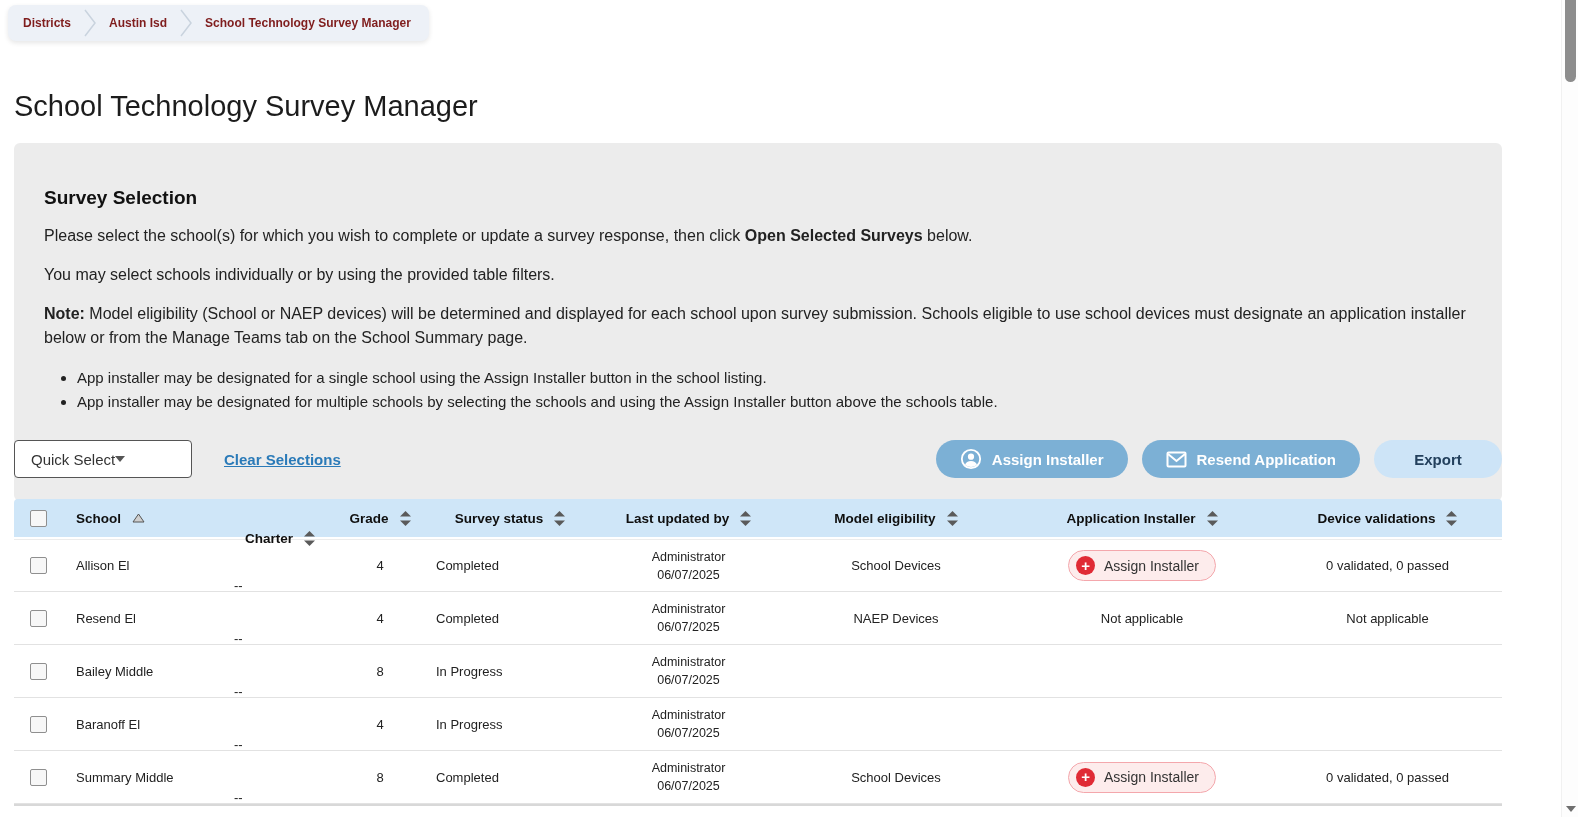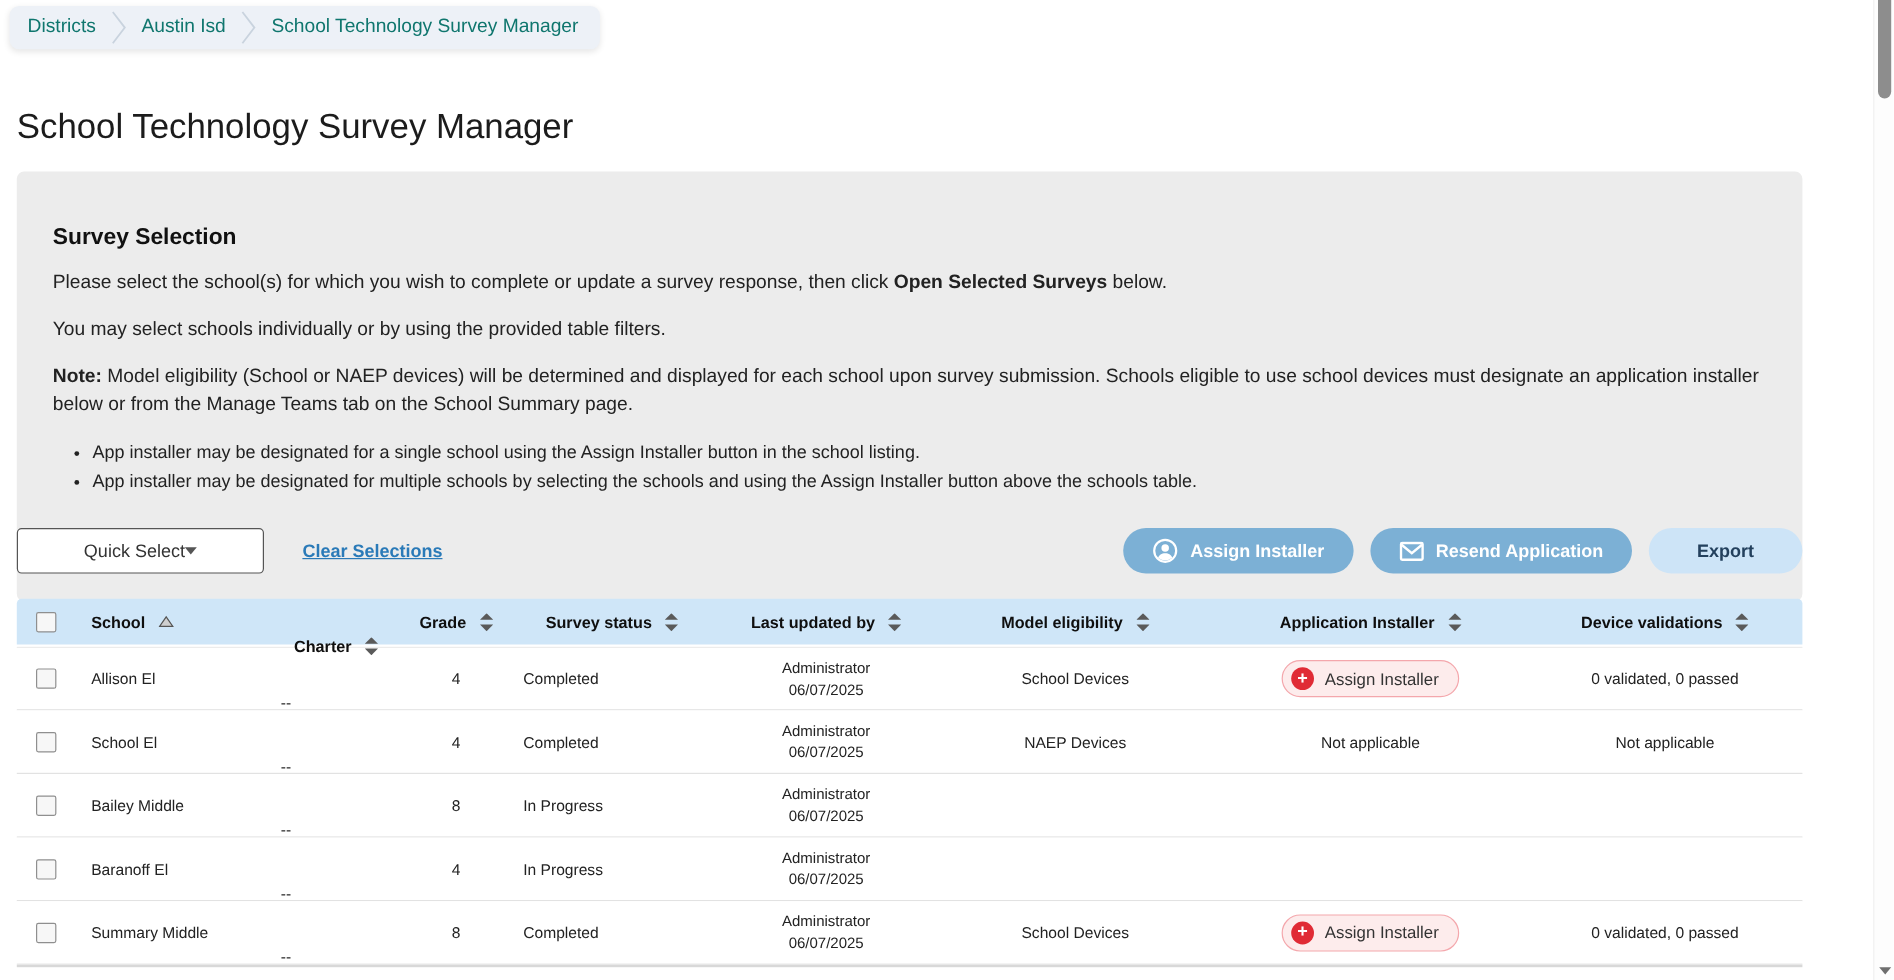--- a/index.html
+++ b/index.html
@@ -3,40 +3,40 @@
 <meta charset="utf-8">
 <style>
   * { margin:0; padding:0; box-sizing:border-box; }
   html,body { width:1578px; height:817px; overflow:hidden; background:#fff;
     font-family:"Liberation Sans","DejaVu Sans",sans-serif; color:#212121; }
 
   
   .breadcrumb { position:absolute; left:8px; top:5px; height:36px; display:inline-flex;
     align-items:center; background:#edf1f7; border-radius:8px; padding:0 18px 0 15px;
     box-shadow:0 2px 5px rgba(0,0,0,.10); }
-  .crumb { color:#0f766e; font-size:16px; cursor:pointer; white-space:nowrap; }
+  .crumb { color:#7f1d1d; font-size:12px; cursor:pointer; white-space:nowrap;font-weight:bold; }
   .crumb-sep { margin:0 12px; display:flex; align-items:center; }
 
   
   .page-title { position:absolute; left:14px; top:90px; font-size:29px; font-weight:400; color:#1c1c1c; }
 
   
   .panel { position:absolute; left:14px; top:143px; width:1488px; height:358px;
     background:#ececec; border-radius:6px; padding:44px 30px; }
   .panel h2 { font-size:19px; font-weight:700; color:#111; margin-bottom:15px; }
   .panel p { font-size:16px; color:#222; margin-bottom:16px; line-height:1.45; }
   .panel .note { margin-top:6px; }
   .panel ul { margin:20px 0 0 33px; }
   .panel li { font-size:15px; color:#222; margin-bottom:7px; }
 
   
   .toolbar { position:absolute; left:14px; top:440px; width:1488px; height:38px;
     display:flex; align-items:center; }
-  .quick-select { width:206px; height:38px; border:1px solid #555; border-radius:4px;
-    background:#fff; display:flex; align-items:center; justify-content:center;
+  .quick-select { width:178px; height:38px; border:1px solid #555; border-radius:4px;
+    background:#fff; display:flex; align-items:center; justify-content:flex-start;
     padding:0 16px; cursor:pointer; }
   .quick-select span { font-size:15px; color:#333; }
   .caret-down { width:0; height:0; border-left:5px solid transparent; border-right:5px solid transparent;
     border-top:6px solid #555; }
   .clear-link { margin-left:32px; font-size:15px; font-weight:700; color:#2a7ab8;
     text-decoration:underline; cursor:pointer; }
   .toolbar-right { margin-left:auto; display:flex; gap:14px; }
   .btn { height:38px; border:none; border-radius:19px; display:flex; align-items:center;
     justify-content:center; gap:10px; font-family:inherit; font-size:15px; font-weight:700;
     cursor:pointer; padding:0 24px; }
@@ -244,21 +244,21 @@
             <span>Assign Installer</span>
           </button>
         </div>
     <div class="cell col-device">0 validated, 0 passed</div>
   </div>
 
   <div class="trow">
     <div class="cell col-check">
       <span class="checkbox"></span>
     </div>
-    <div class="cell col-school">School El</div>
+    <div class="cell col-school">Resend El</div>
     <div class="cell col-charter">--</div>
     <div class="cell col-grade">4</div>
     <div class="cell col-status">Completed</div>
     <div class="cell col-updated">
       <div class="updated-wrap">
         <div>Administrator</div>
         <div>06/07/2025</div>
       </div>
     </div>
     <div class="cell col-model">NAEP Devices</div>

